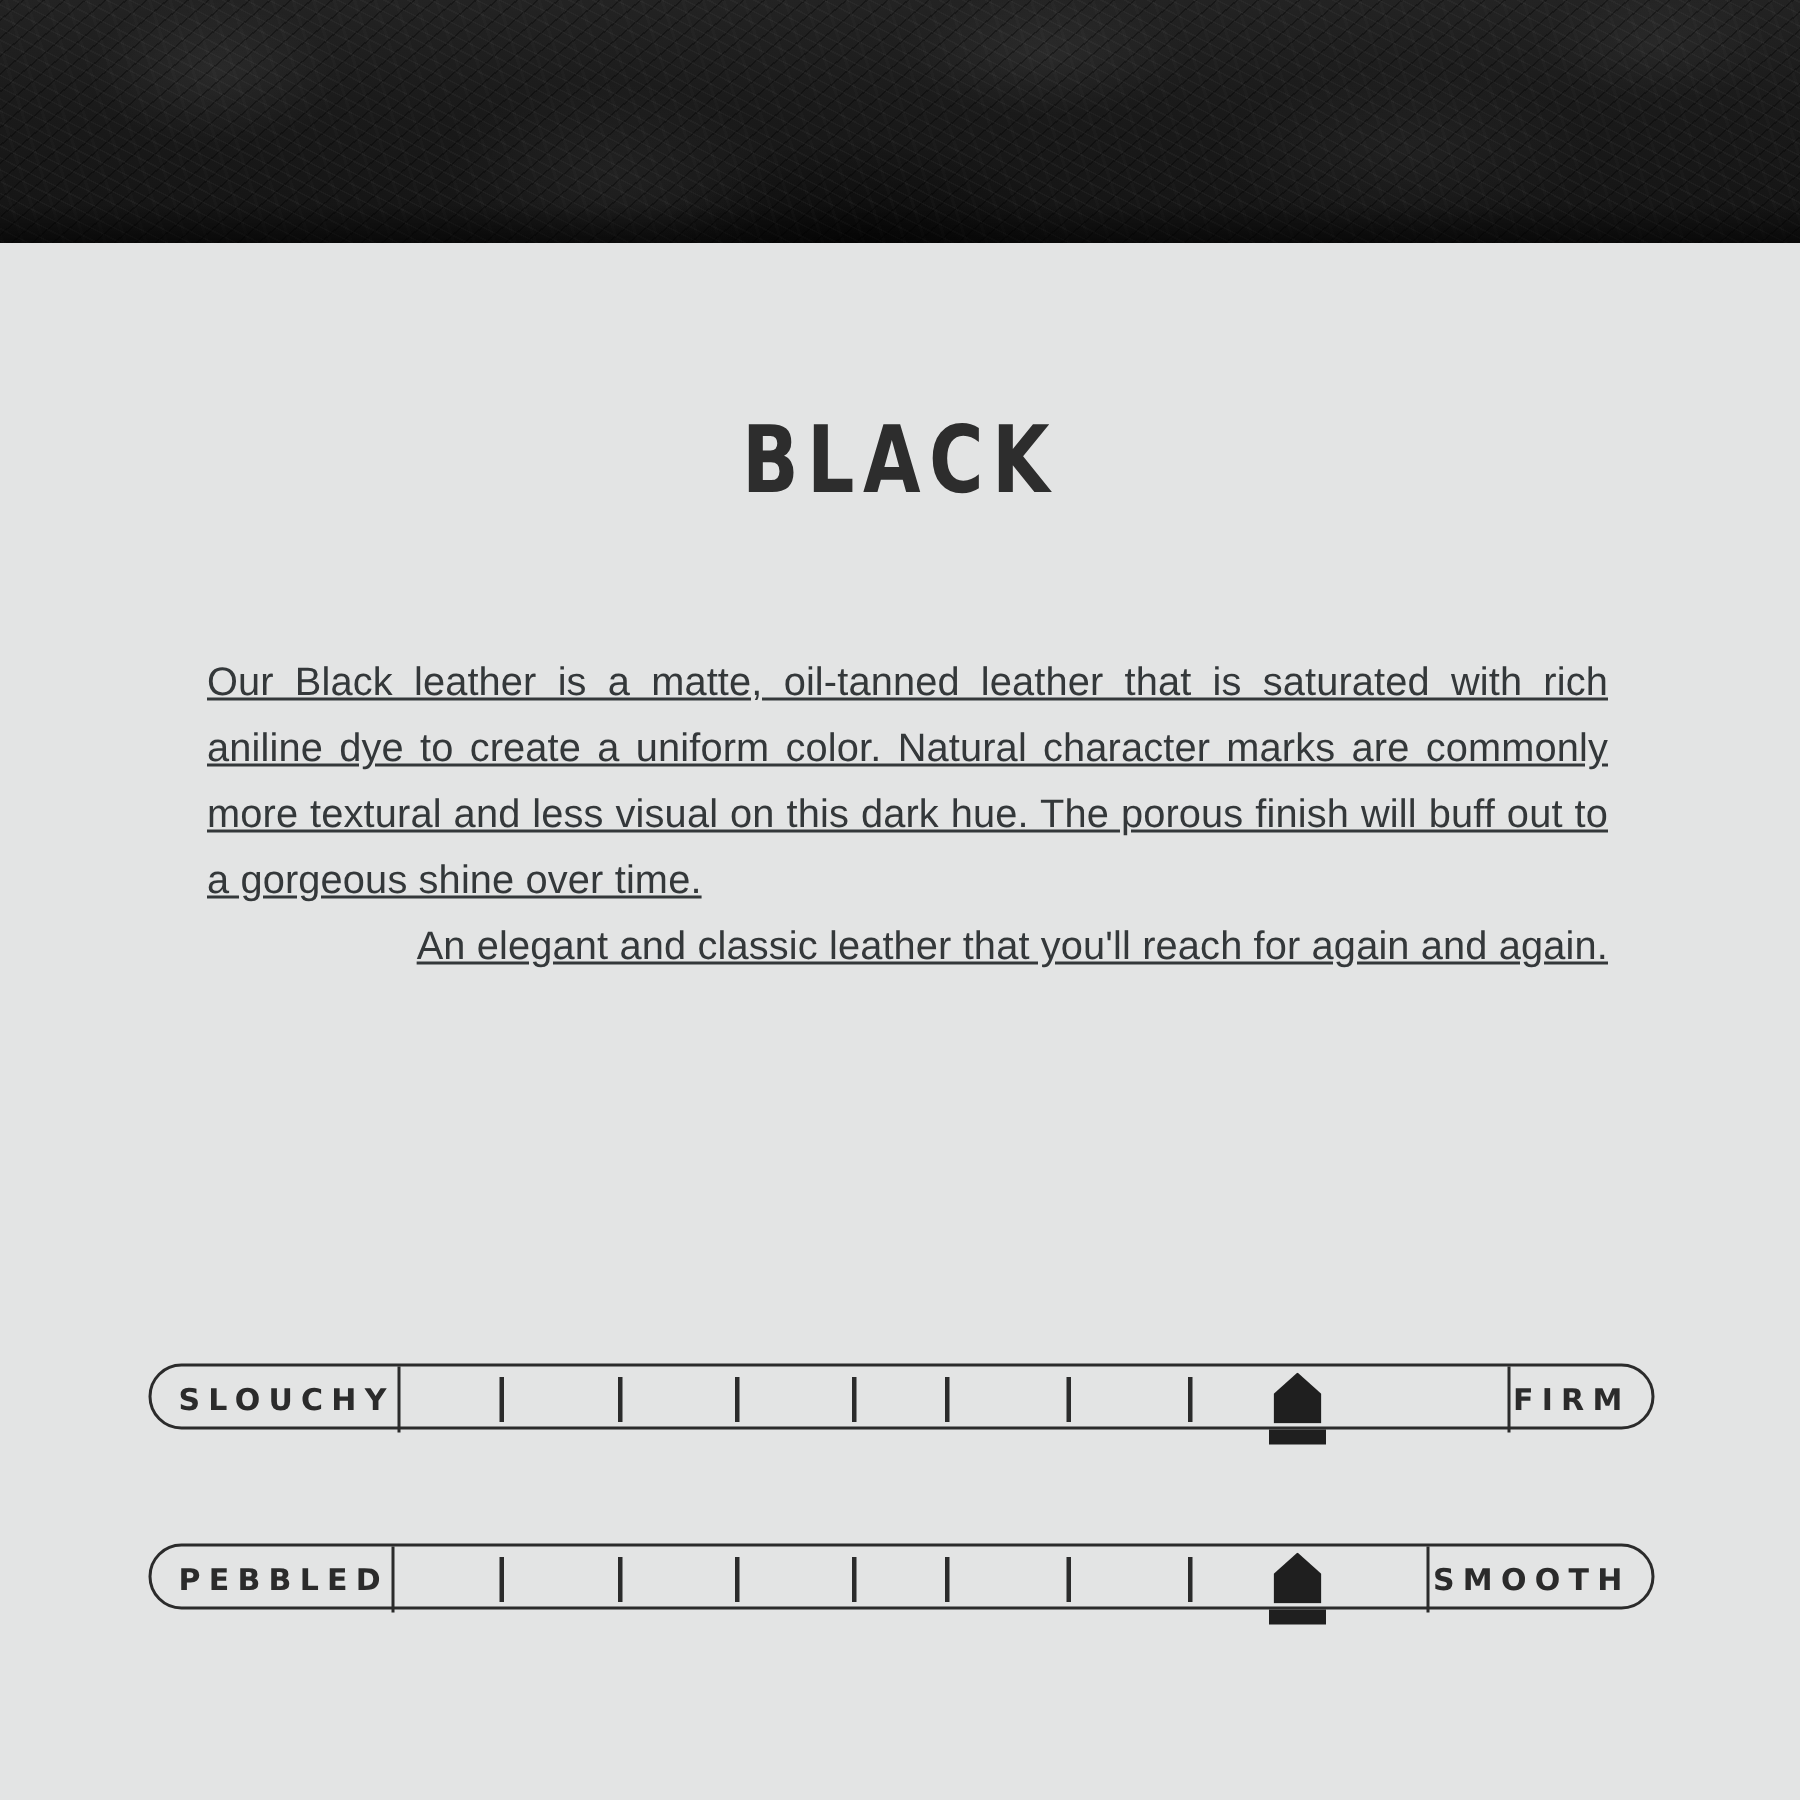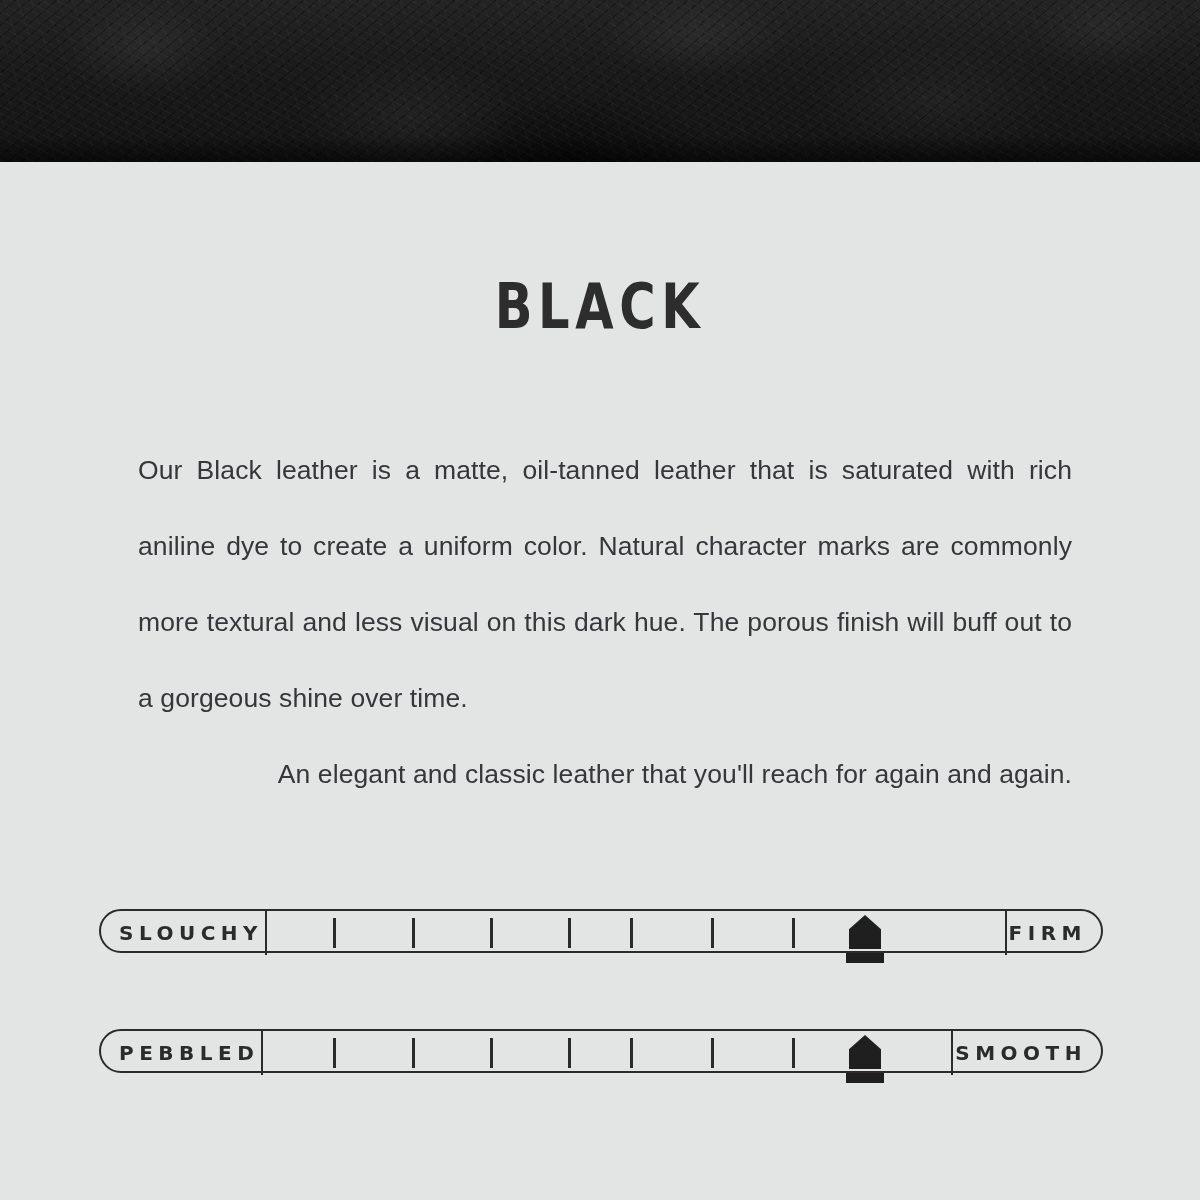--- a/index.html
+++ b/index.html
@@ -80,25 +80,26 @@
     transform: scaleX(0.80);
   }
 
   .body-copy {
     position: absolute;
     left: 138px;
     width: 934px;
     top: 270px;
     font-family: "Liberation Sans", sans-serif;
     font-size: 26.5px;
-    line-height: 76px;
+    line-height: 44px;
     color: #34383a;
     text-align: justify;
     text-justify: inter-word;
     letter-spacing: 0.1px;
+    text-decoration: underline;
   }
   .body-copy .lastline {
     display: block;
     text-align: right;
   }
 
   
   .slider-wrap {
     position: absolute;
     left: 99px;

